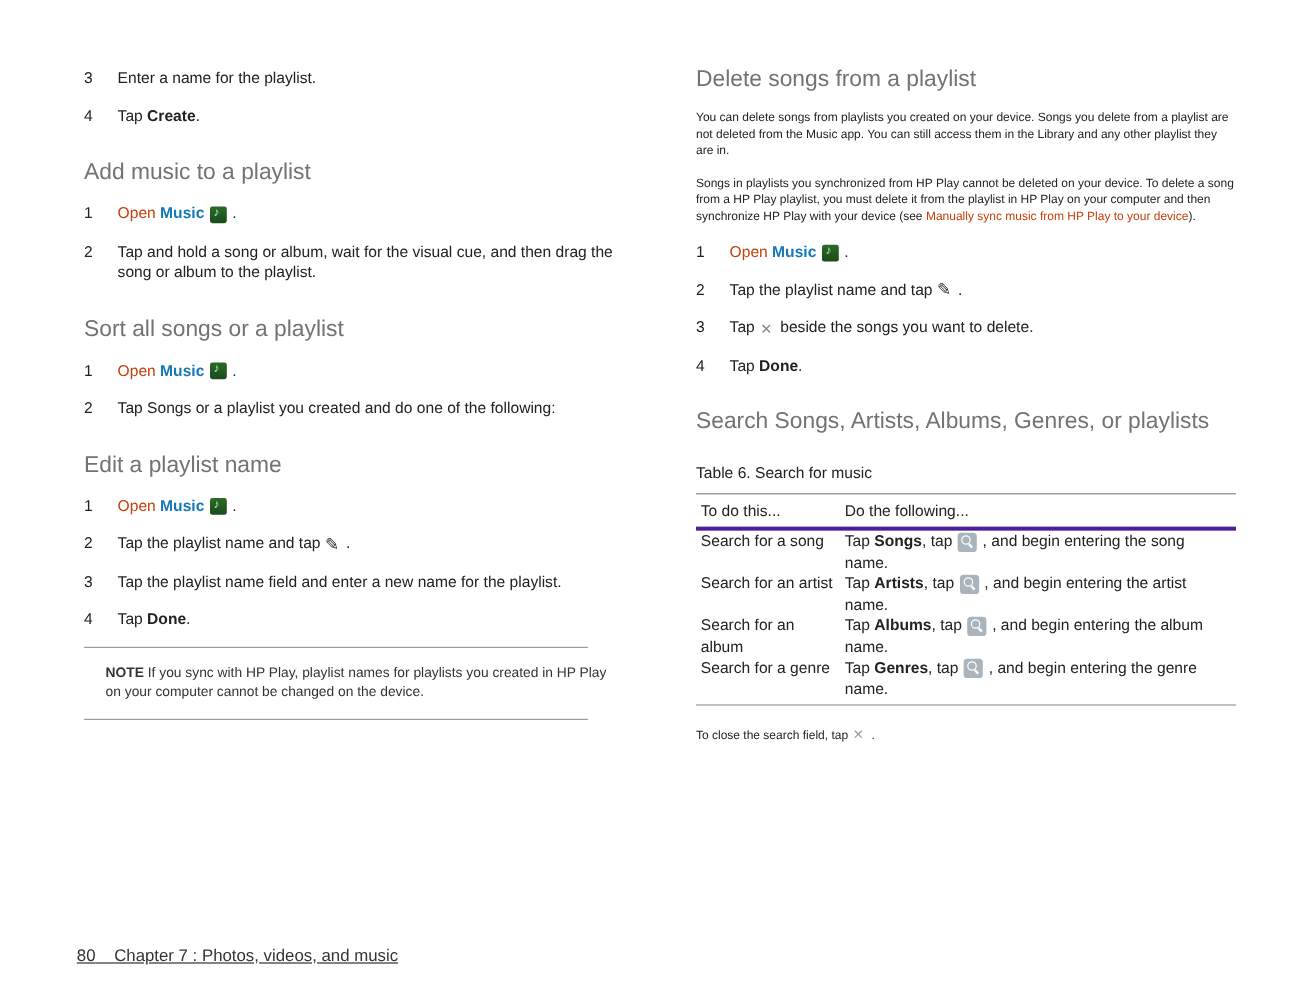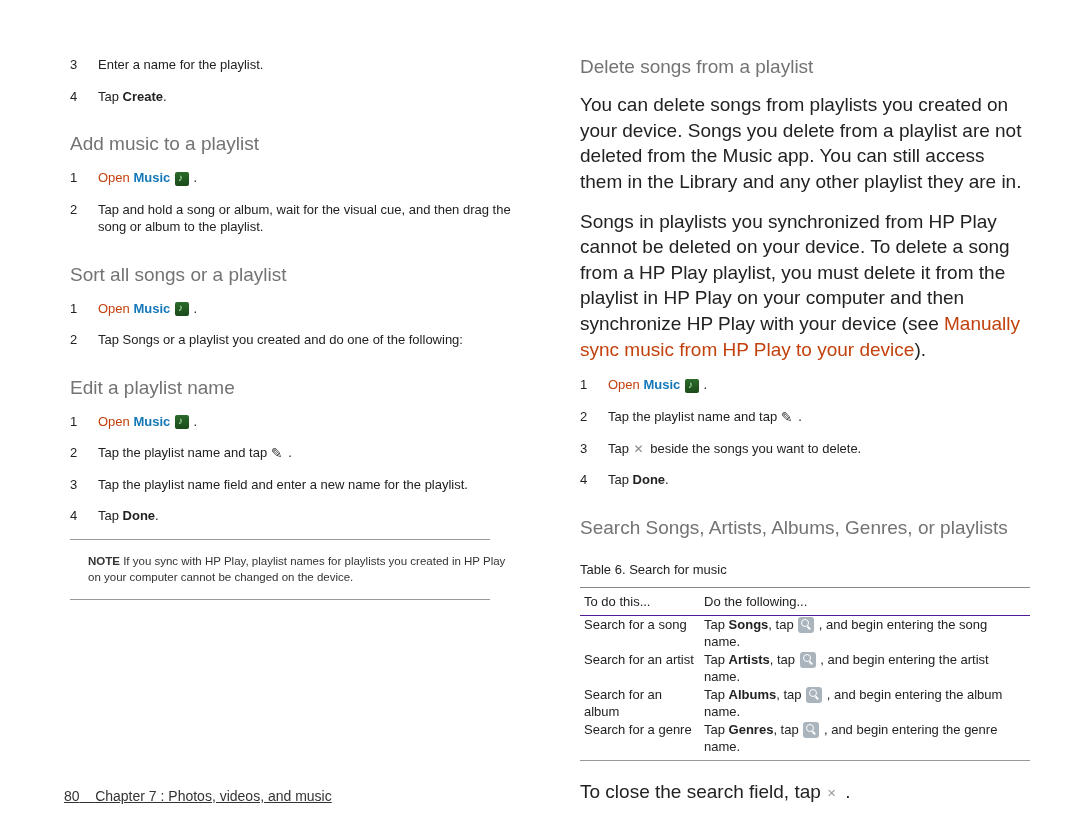--- a/index.html
+++ b/index.html
@@ -21,21 +21,21 @@
     width: 450px;
   }
   h3 {
     font-weight: 400;
     font-size: 19px;
     margin: 28px 0 14px 0;
     color: #737373;
   }
   h3.first { margin-top: 0; }
   p {
-    font-size: 19px;
+    font-size: 10px;
     line-height: 1.35;
     margin: 0 0 14px 0;
     color: #222;
   }
   ol.steps {
     list-style: none;
     padding: 0;
     margin: 0;
   }
   ol.steps > li {
@@ -161,21 +161,21 @@
     font-size: 13px;
     margin: 23px 0 10px 0;
   }
   table.srch {
     width: 100%;
     border-collapse: collapse;
     font-size: 13px;
   }
   table.srch thead td {
     border-top: 1px solid #888;
-    border-bottom: 1px solid #4c1d95;
+    border-bottom: 3px solid #4c1d95;
     padding: 6px 4px;
   }
   table.srch tbody td {
     padding: 0 4px;
     vertical-align: top;
     line-height: 1.35;
   }
   table.srch td.l { width: 120px; }
   .footer {
     position: absolute;

